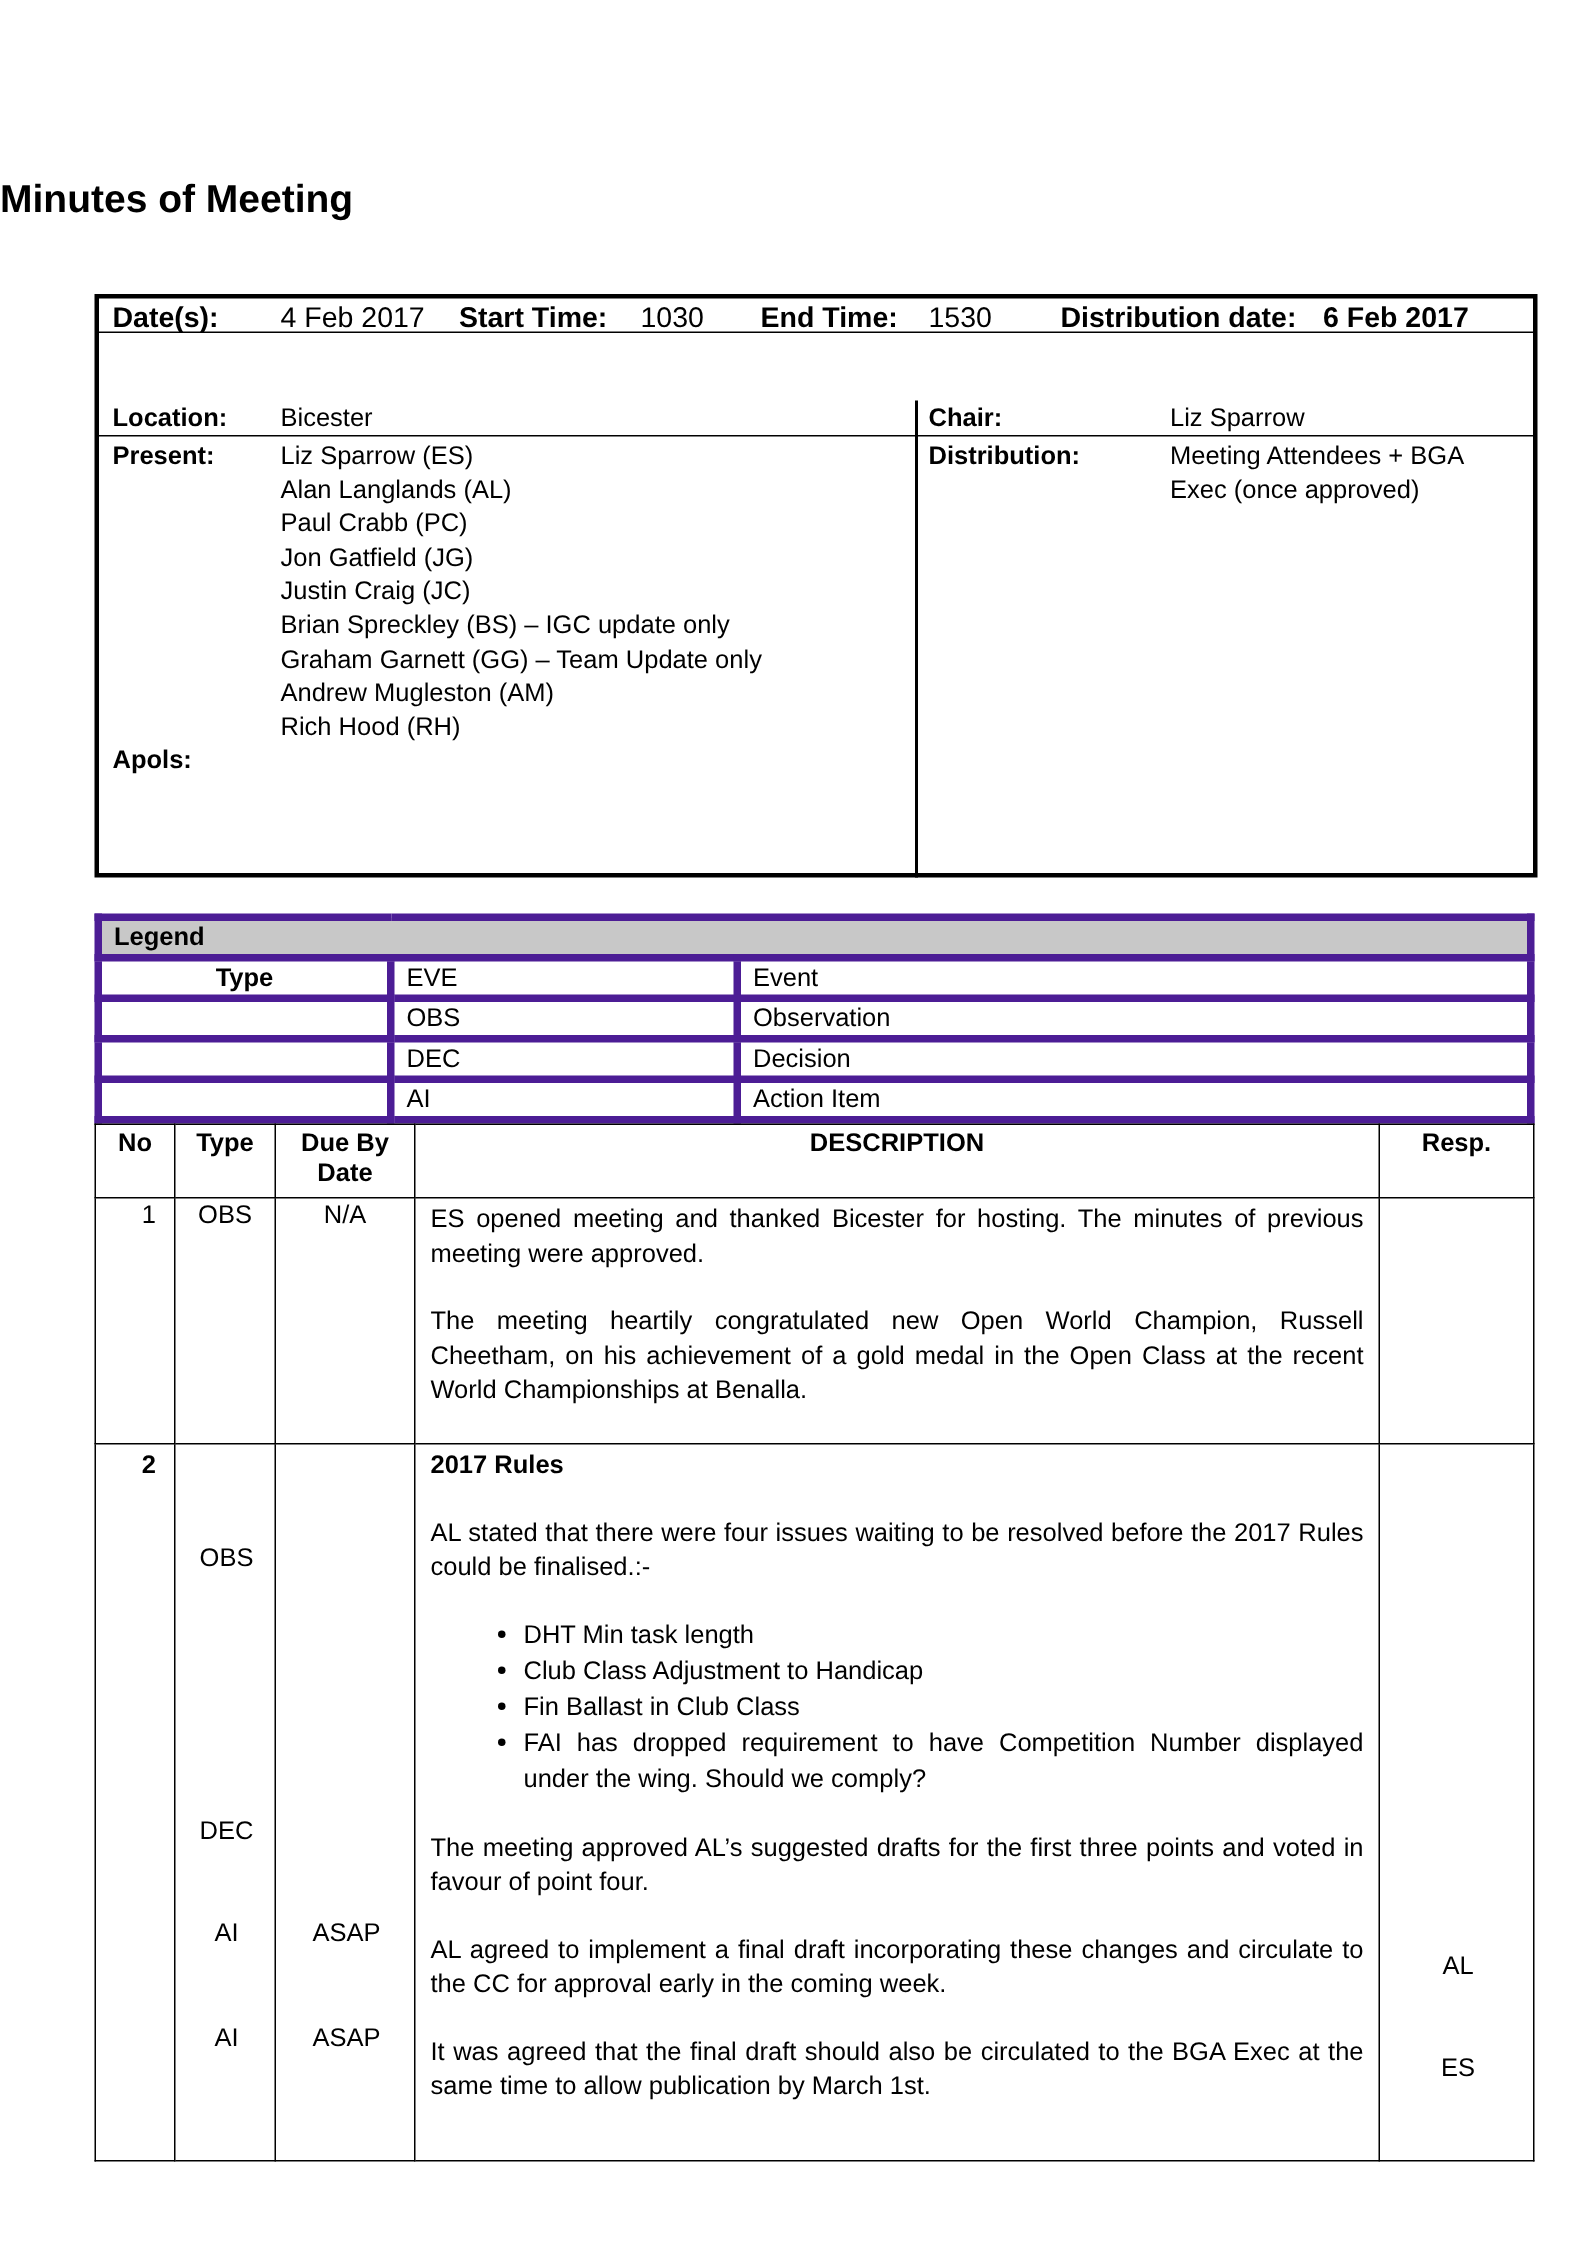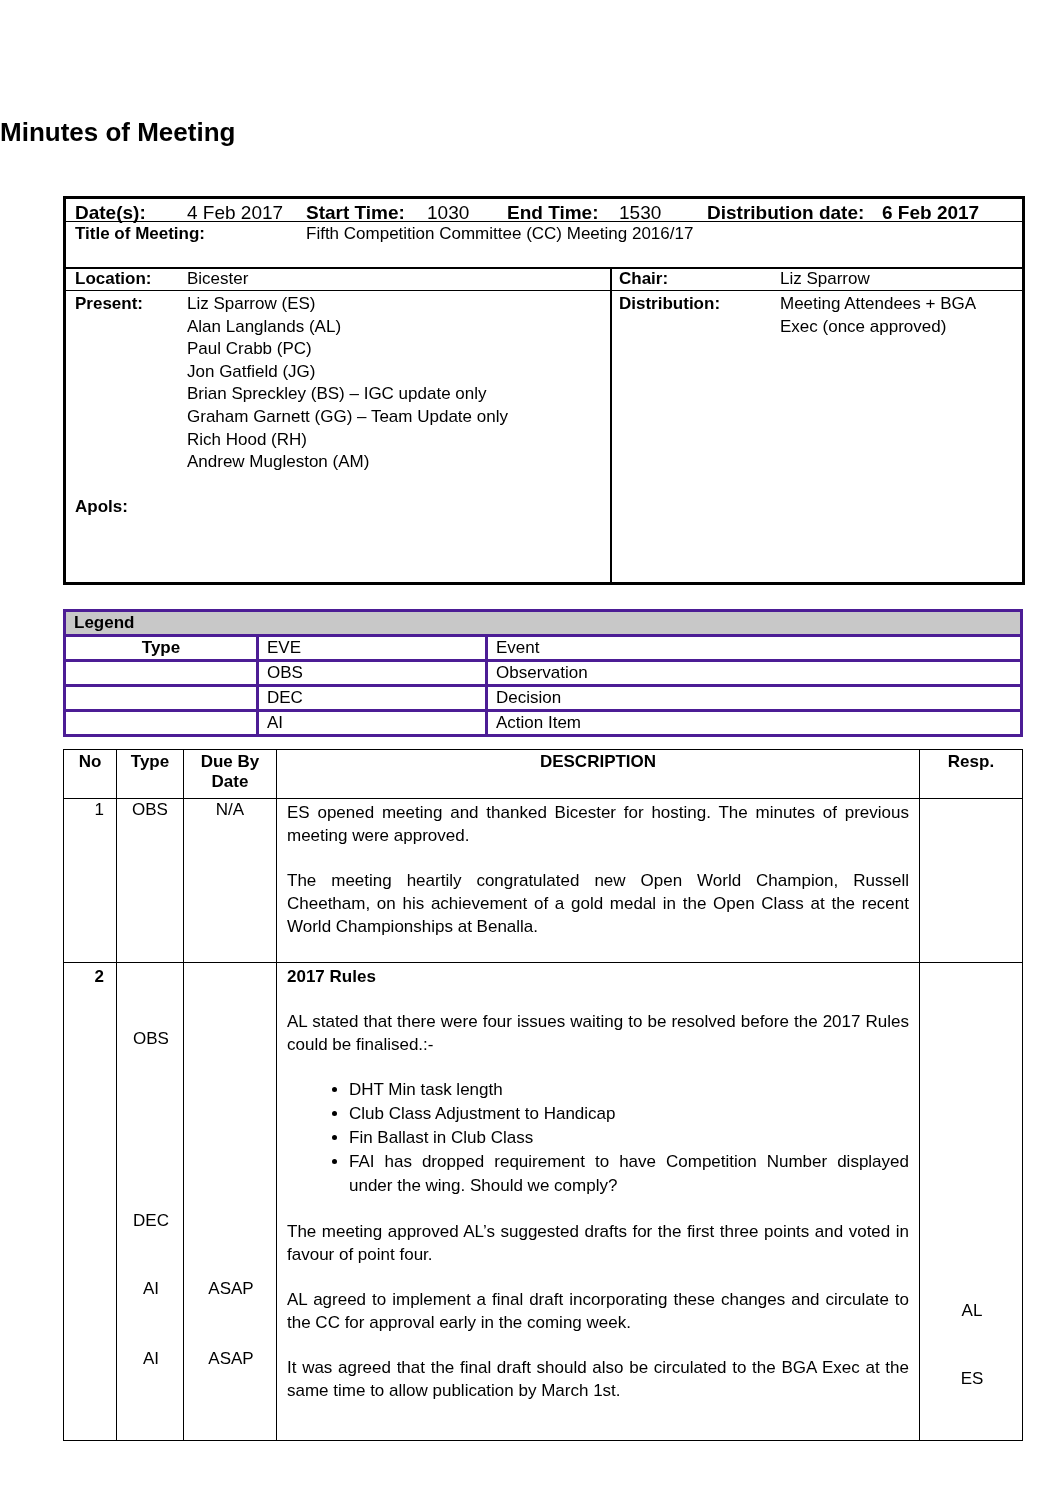--- a/index.html
+++ b/index.html
@@ -9,21 +9,21 @@
   .hdr .row1 { position:absolute; left:0; top:0; width:100%; height:22px; border-bottom:1px solid #000; font-size:19px; font-weight:bold; }
   .hdr .row1 span { position:absolute; top:3px; }
   .hdr .row1 .v { font-weight:normal; }
   .hdr .row2 { position:absolute; left:0; top:22px; width:100%; height:46px; border-bottom:2px solid #000; }
   .hdr .row3 { position:absolute; left:0; top:68px; width:100%; height:23px; border-bottom:1px solid #000; }
   .vline { position:absolute; left:544px; top:68px; width:2px; height:318px; background:#000; }
   .lbl { position:absolute; font-weight:bold; }
   .val { position:absolute; }
   .list { position:absolute; line-height:22.6px; }
   .legend { position:absolute; left:63px; top:609px; width:960px; border-collapse:collapse; font-size:17px; }
-  .legend td { border:3px solid #4c1d95; height:22px; padding:0 8px; }
+  .legend td { border:5px solid #4c1d95; height:22px; padding:0 8px; }
   .legend .head td { background:#c8c8c8; font-weight:bold; }
   .main { position:absolute; left:63px; top:749px; width:960px; border-collapse:collapse; font-size:17px; }
   .main td, .main th { border:1px solid #000; vertical-align:top; }
   .main th { font-weight:bold; height:44px; padding:2px; }
   .sec td { font-weight:bold; padding:2px 10px; height:20px; }
   .desc { padding:2px 10px; text-align:justify; line-height:23px; }
   .desc p { margin:0 0 22px 0; }
   .desc ul { margin:0 0 22px 0; padding-left:62px; }
   .desc ul li { line-height:24px; }
   .c { text-align:center; }
@@ -39,41 +39,38 @@
     <div class="row1">
       <span style="left:9px">Date(s):</span>
       <span class="v" style="left:121px">4 Feb 2017</span>
       <span style="left:240px">Start Time:</span>
       <span class="v" style="left:361px">1030</span>
       <span style="left:441px">End Time:</span>
       <span class="v" style="left:553px">1530</span>
       <span style="left:641px">Distribution date:</span>
       <span style="left:816px">6 Feb 2017</span>
     </div>
-    <div class="row2">
-      <span class="lbl" style="left:9px;top:3px">Title of Meeting:</span>
-      <span class="val" style="left:240px;top:3px">Fifth Competition Committee (CC) Meeting 2016/17</span>
-    </div>
     <div class="row3">
       <span class="lbl" style="left:9px;top:2px">Location:</span>
       <span class="val" style="left:121px;top:2px">Bicester</span>
       <span class="lbl" style="left:553px;top:2px">Chair:</span>
       <span class="val" style="left:714px;top:2px">Liz Sparrow</span>
     </div>
     <div class="vline"></div>
     <span class="lbl" style="left:9px;top:95px">Present:</span>
     <div class="list" style="left:121px;top:94px">
       <div>Liz Sparrow (ES)</div>
       <div>Alan Langlands (AL)</div>
       <div>Paul Crabb (PC)</div>
       <div>Jon Gatfield (JG)</div>
+      <div>Justin Craig (JC)</div>
       <div>Brian Spreckley (BS) – IGC update only</div>
       <div>Graham Garnett (GG) – Team Update only</div>
+      <div>Andrew Mugleston (AM)</div>
       <div>Rich Hood (RH)</div>
-      <div>Andrew Mugleston (AM)</div>
     </div>
     <span class="lbl" style="left:9px;top:298px">Apols:</span>
     <span class="lbl" style="left:553px;top:95px">Distribution:</span>
     <div class="list" style="left:714px;top:94px">
       <div>Meeting Attendees + BGA</div>
       <div>Exec  (once approved)</div>
     </div>
   </div>
 
   <table class="legend">

